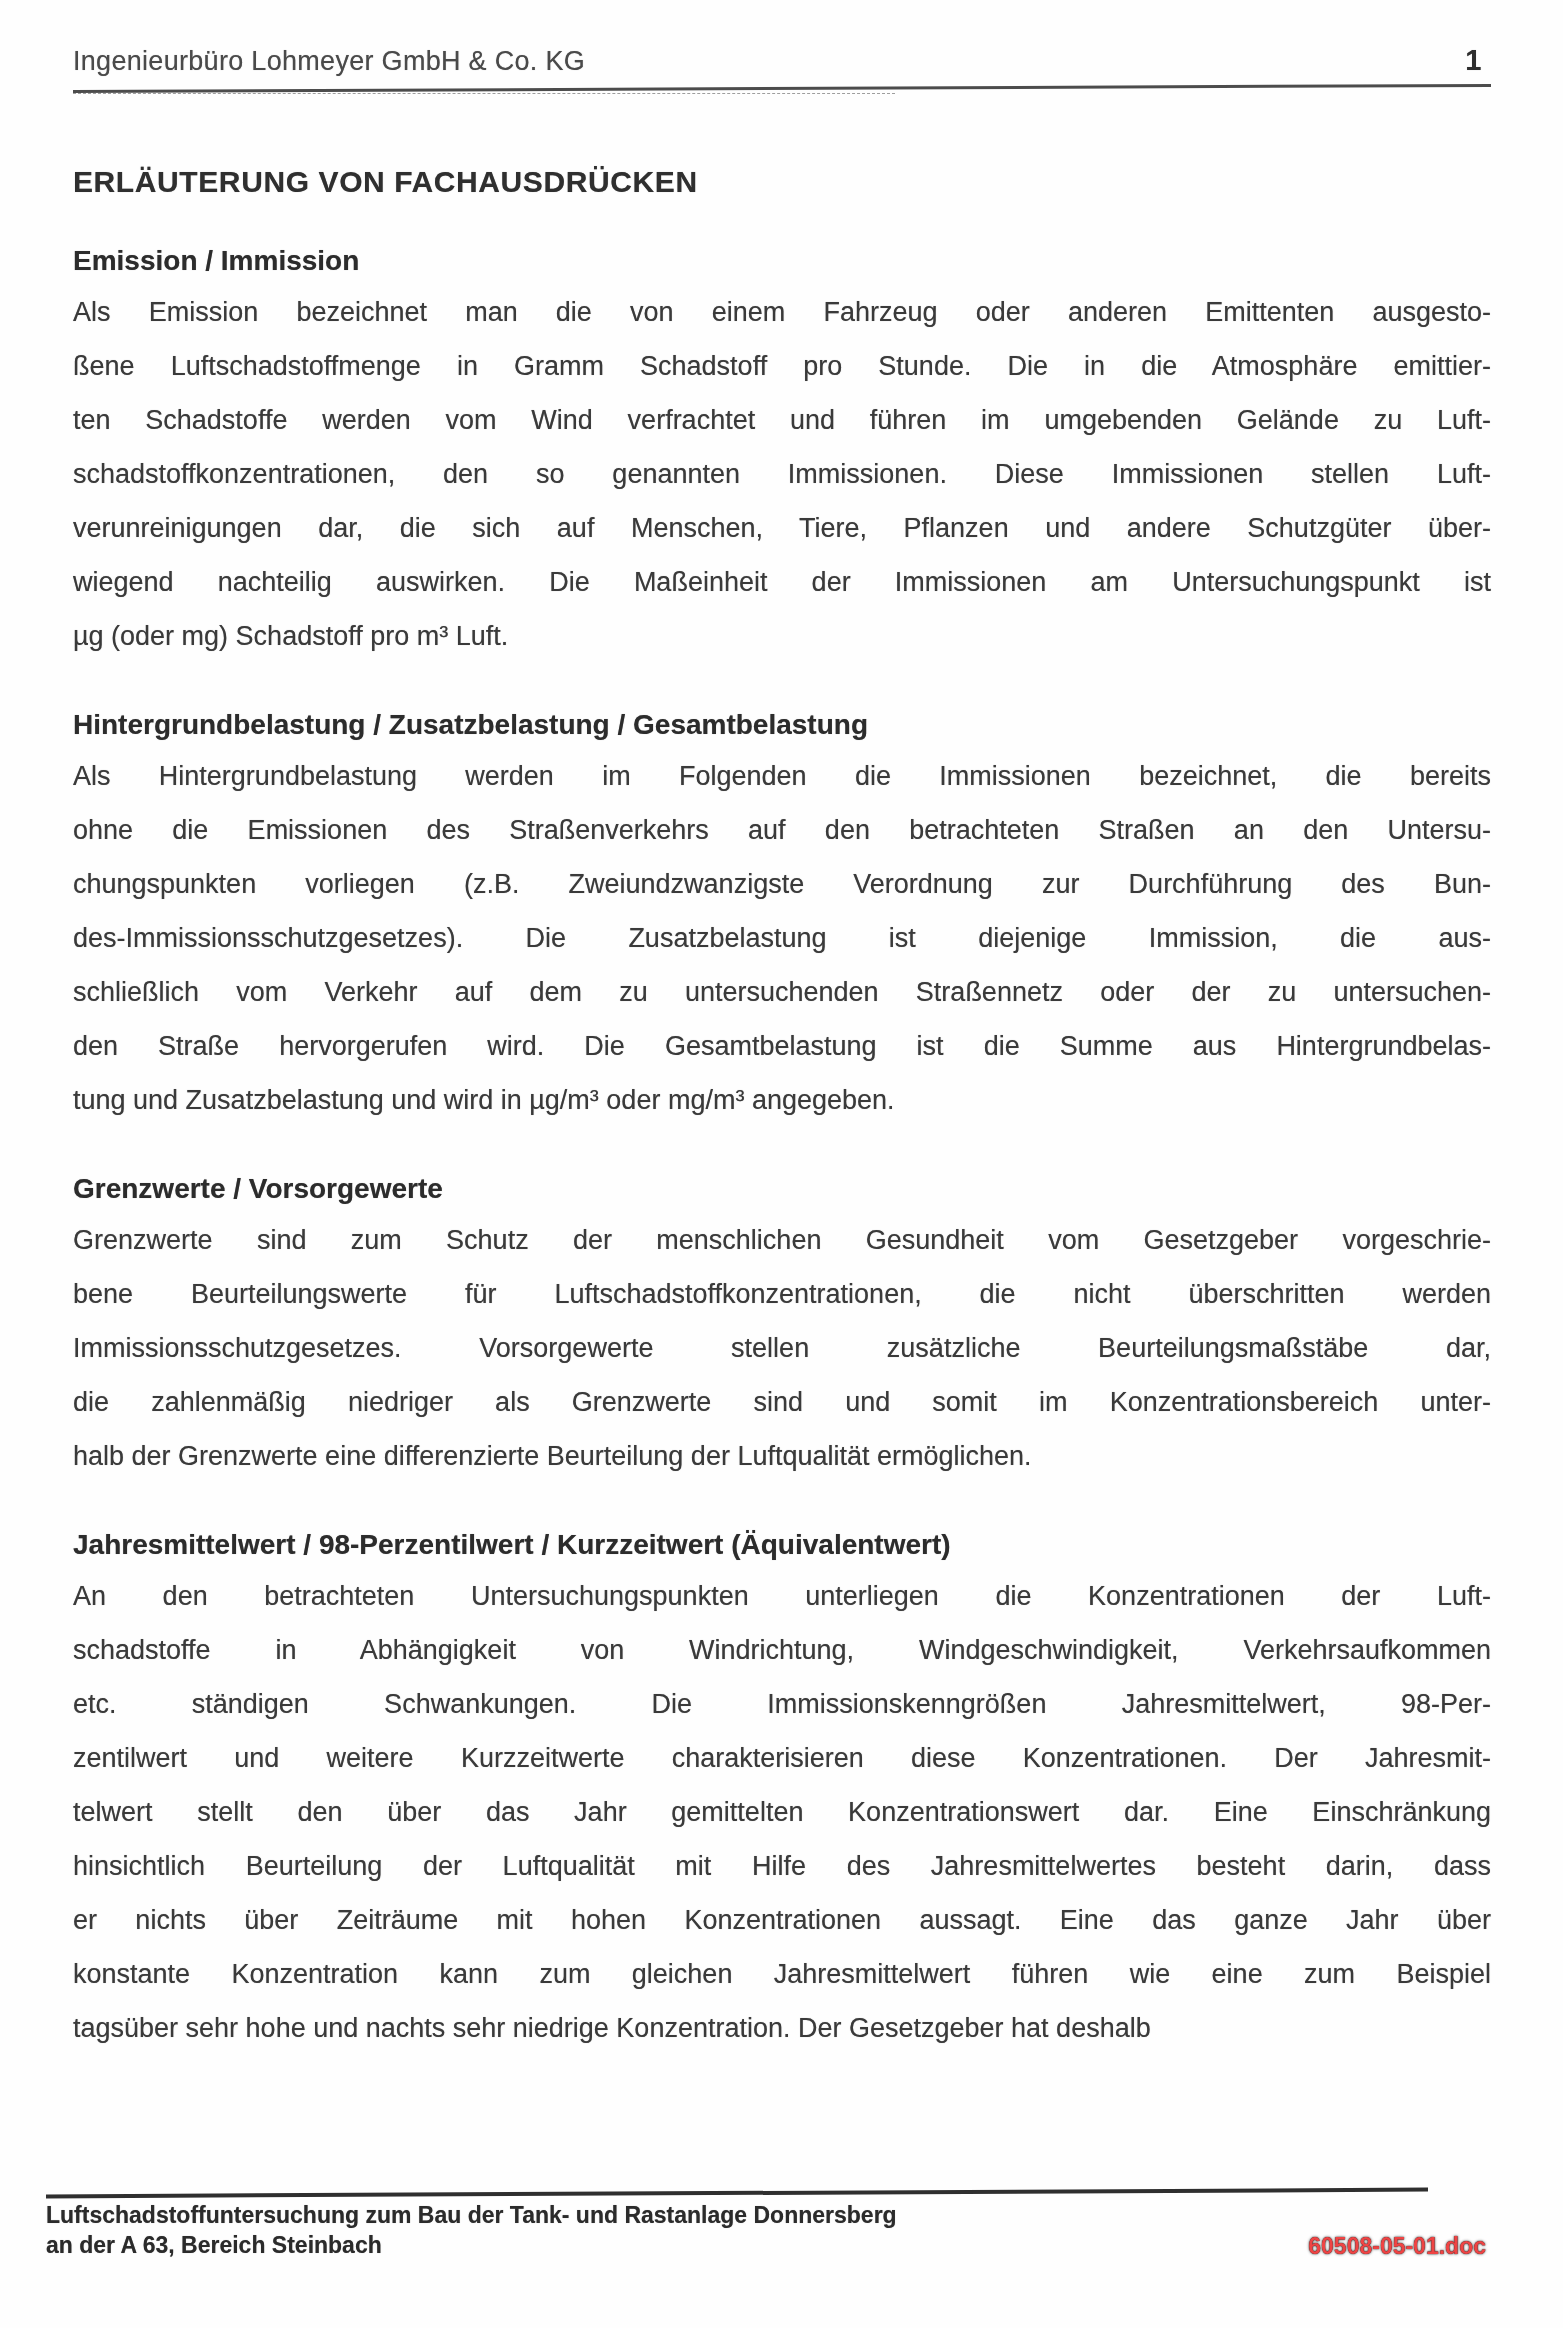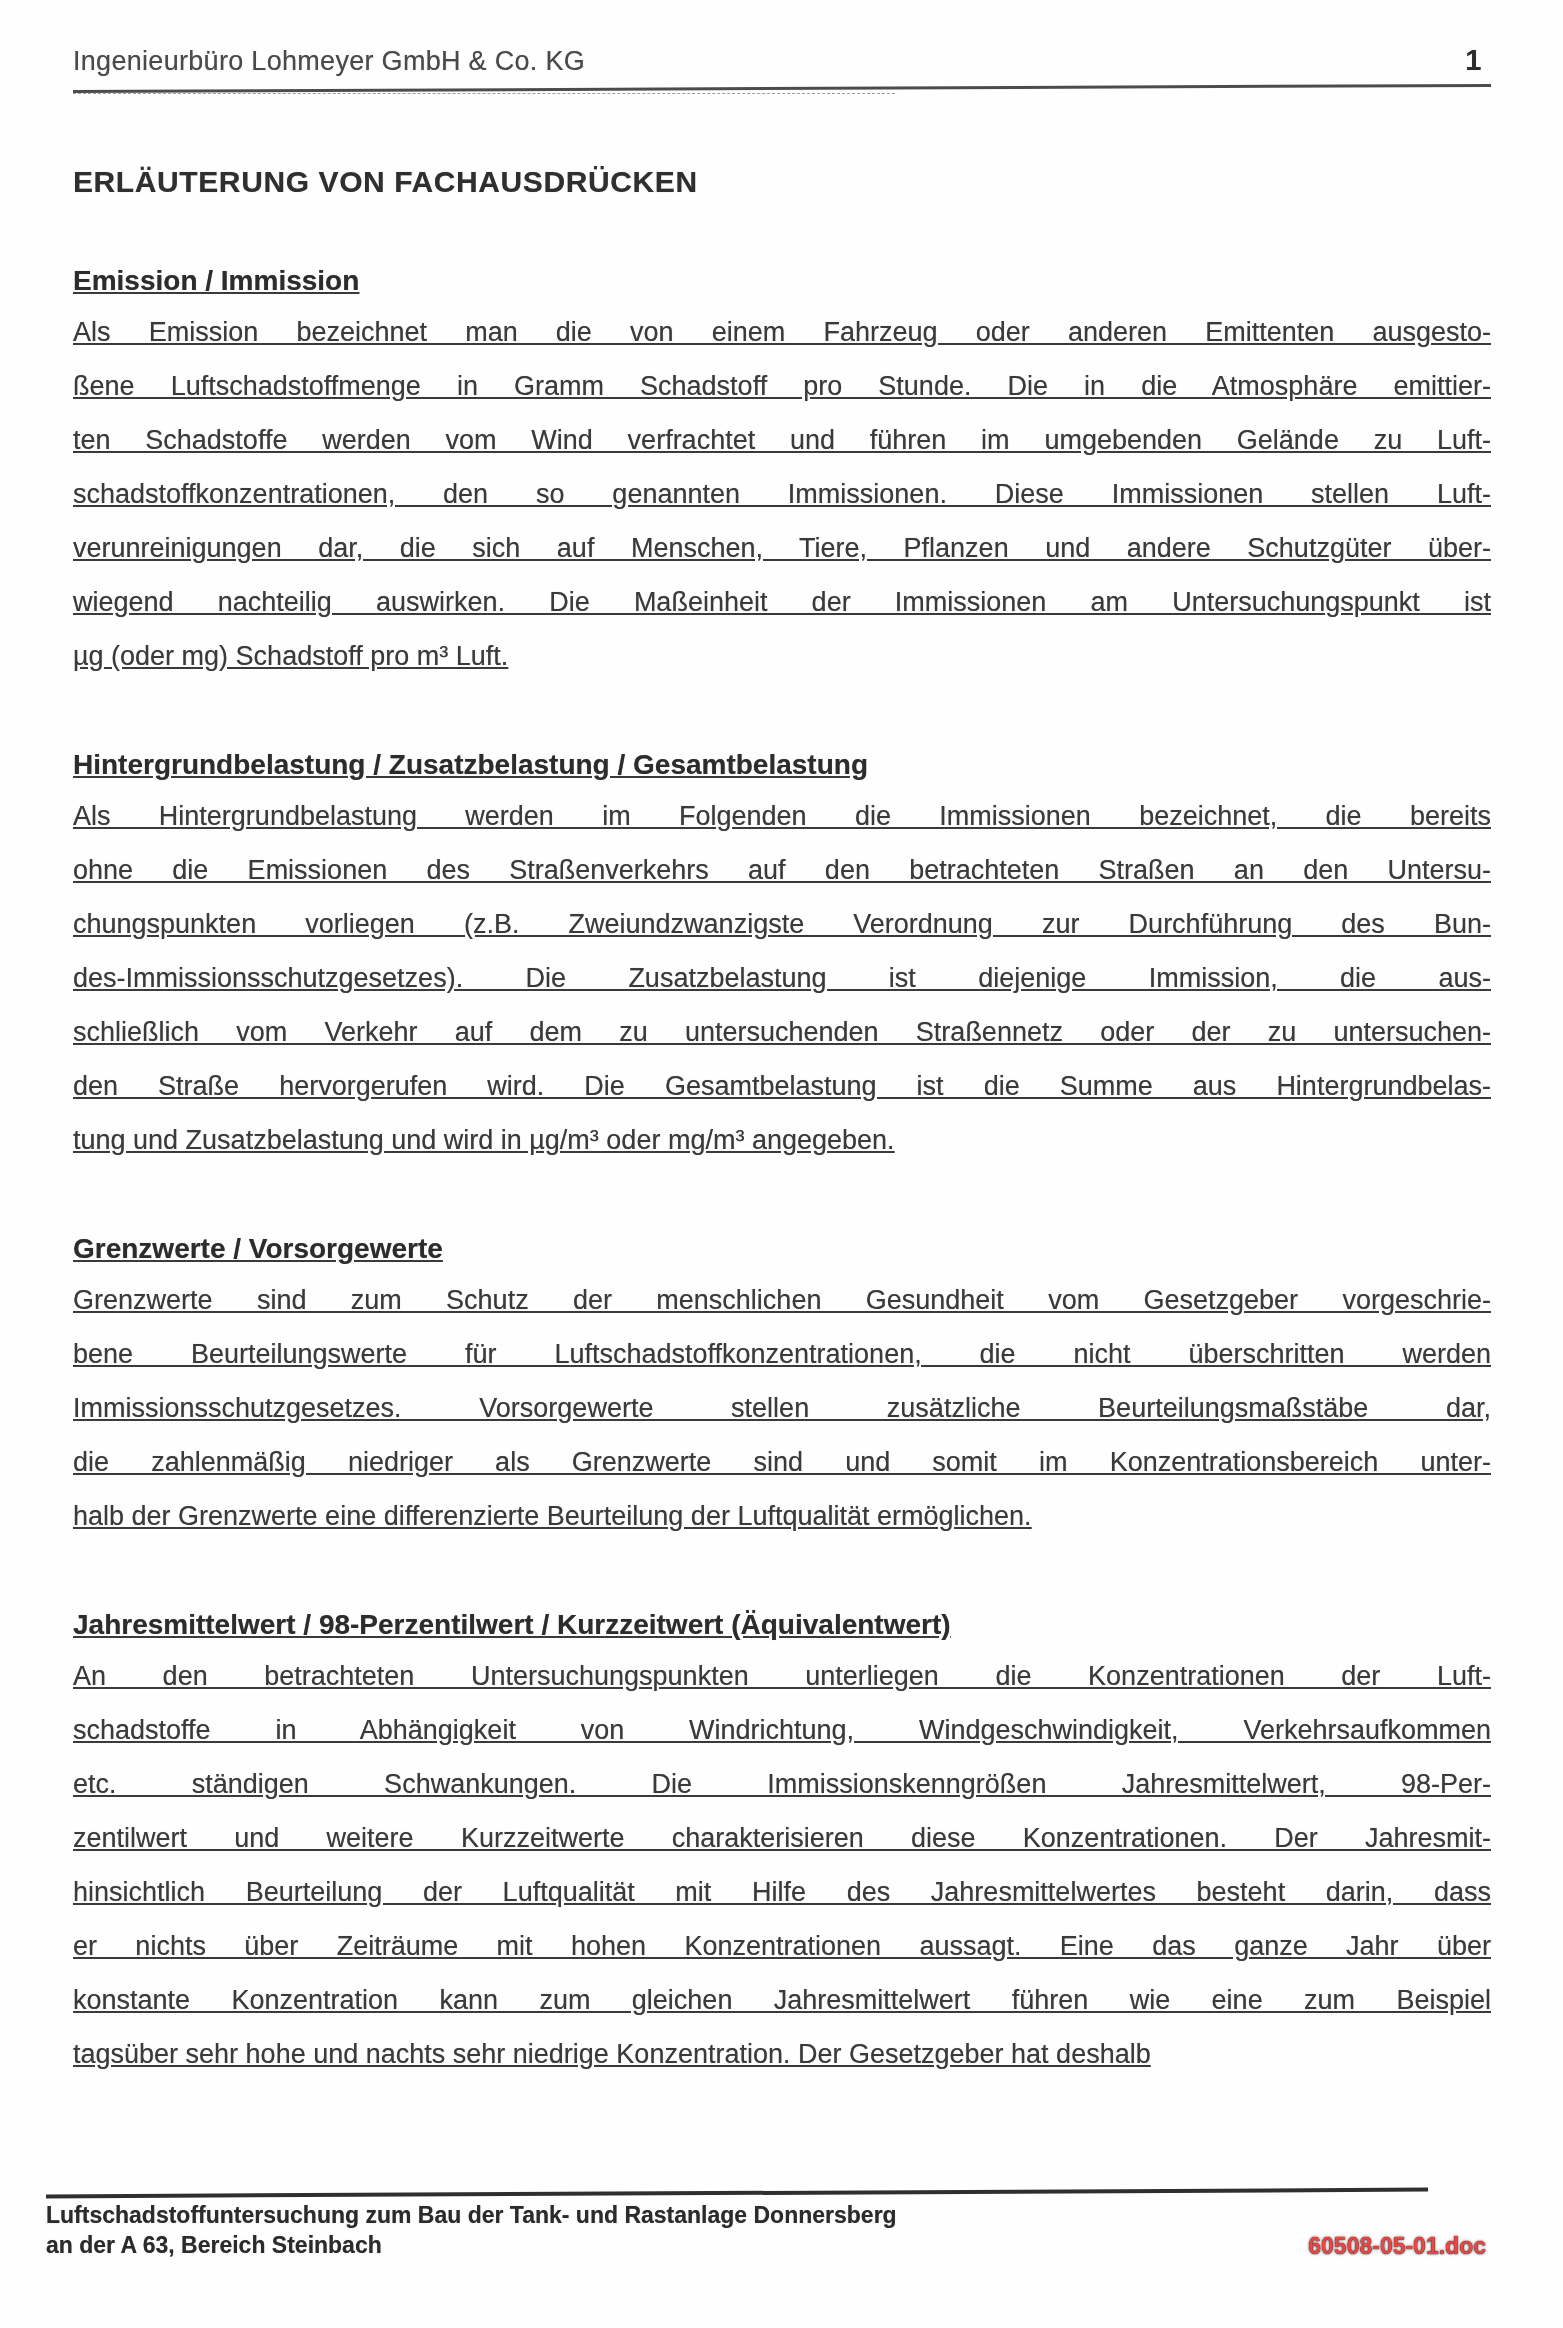--- a/index.html
+++ b/index.html
@@ -16,21 +16,21 @@
     padding-bottom:9.6px;
   }
   .company { font-size:27px; color:#4a4a4a; letter-spacing:0.3px; }
   .page-num { font-size:29px; font-weight:bold; color:#2e2e2e; padding-right:9.6px; }
   .header-rule { height:2.9px; background:#4c4c4c; transform:rotate(-0.25deg); }
   .header-rule-dashes { width:58%; border-top:1.9px dashed #9e9e9e; margin-top:3.8px; }
   .doc-title {
     margin-top:71px; font-size:30px; font-weight:bold; color:#2f2f2f;
     letter-spacing:0.6px;
   }
-  .section { margin-top:58px;text-decoration:underline; }
+  .section { margin-top:38px; }
   .section-heading { font-size:28px; font-weight:bold; color:#2c2c2c; line-height:48px; }
   .para .line {
     font-size:27px; line-height:54px; color:#3a3a3a;
     text-align:justify; text-align-last:justify;
   }
   .para .line.last { text-align-last:left; }
   .footer { position:absolute; left:46px; right:78px; top:2191px; }
   .footer-rule { height:3.8px; background:#2f2f2f; transform:rotate(-0.28deg); width:96%; }
   .footer-body { display:flex; justify-content:space-between; align-items:flex-end; margin-top:4.8px; }
   .footer-left { font-size:23px; font-weight:bold; line-height:30px; color:#2b2b2b; }
@@ -92,20 +92,21 @@
       </div>
   </div>
 
   <div class="section">
     <div class="section-heading">Jahresmittelwert / 98-Perzentilwert / Kurzzeitwert (Äquivalentwert)</div>
     <div class="para">
         <div class="line">An den betrachteten Untersuchungspunkten unterliegen die Konzentrationen der Luft-</div>
         <div class="line">schadstoffe in Abhängigkeit von Windrichtung, Windgeschwindigkeit, Verkehrsaufkommen</div>
         <div class="line">etc. ständigen Schwankungen. Die Immissionskenngrößen Jahresmittelwert, 98-Per-</div>
         <div class="line">zentilwert und weitere Kurzzeitwerte charakterisieren diese Konzentrationen. Der Jahresmit-</div>
+        <div class="line">telwert stellt den über das Jahr gemittelten Konzentrationswert dar. Eine Einschränkung</div>
         <div class="line">hinsichtlich Beurteilung der Luftqualität mit Hilfe des Jahresmittelwertes besteht darin, dass</div>
         <div class="line">er nichts über Zeiträume mit hohen Konzentrationen aussagt. Eine das ganze Jahr über</div>
         <div class="line">konstante Konzentration kann zum gleichen Jahresmittelwert führen wie eine zum Beispiel</div>
         <div class="line last">tagsüber sehr hohe und nachts sehr niedrige Konzentration. Der Gesetzgeber hat deshalb</div>
       </div>
   </div>
 
   <div class="footer">
     <div class="footer-rule"></div>
     <div class="footer-body">

